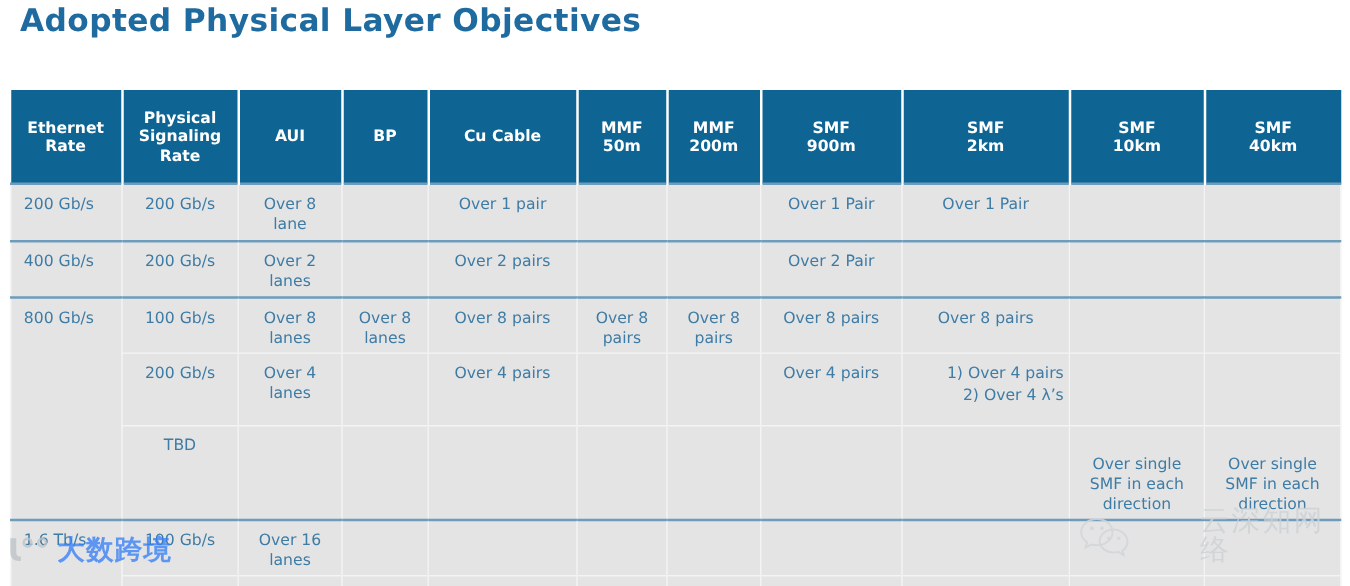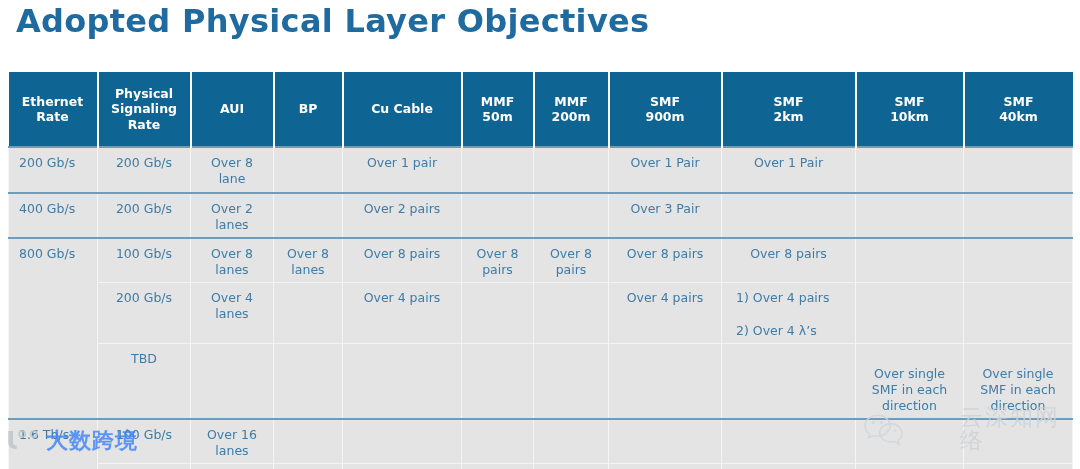--- a/index.html
+++ b/index.html
@@ -13,21 +13,21 @@
     position: relative;
     overflow: hidden;
     font-family: "DejaVu Sans", "Liberation Sans", sans-serif;
   }
 
   
   #page-title {
     position: absolute;
     left: 16px;
     top: 2px;
-    font-size: 32px;
+    font-size: 25px;
     font-weight: bold;
     color: #1F6BA0;
     letter-spacing: 0.3px;
     white-space: nowrap;
   }
 
   
   #objectives-table-wrap {
     position: absolute;
     left: 8px;
@@ -69,21 +69,21 @@
     border-left: 1px solid #F4F4F4;
     border-right: 1px solid #F4F4F4;
     border-top: 1px solid #F4F4F4;
     border-bottom: none;
   }
   table.obj td.rate-col {
     text-align: left;
     padding-left: 10px;
   }
   table.obj td.left-cell {
-    text-align: left;
+    text-align: right;
     padding-left: 14px;
   }
   
   tr.group-start > td,
   tr.group-start > th { border-top: 2px solid #6E9CBD; }
   tr.table-end-rule > td { border-bottom: 2px solid #6E9CBD; }
 
   .line2 { display: block; }
 
   
@@ -245,21 +245,21 @@
       <td>
         <span>Over 2</span>
         <span class="line2">lanes</span>
       </td>
       <td>
         <span></span>
       </td>
       <td>Over 2 pairs</td>
       <td></td>
       <td></td>
-      <td>Over 3 Pair</td>
+      <td>Over 2 Pair</td>
       <td></td>
       <td></td>
       <td></td>
     </tr>
 
     <tr class="group-start" style="height:42px">
       <td class="rate-col" rowspan="3">800 Gb/s</td>
       <td>100 Gb/s</td>
       <td>
         <span>Over 8</span>
@@ -290,21 +290,21 @@
         <span>Over 4</span>
         <span class="line2">lanes</span>
       </td>
       <td></td>
       <td>Over 4 pairs</td>
       <td></td>
       <td></td>
       <td>Over 4 pairs</td>
       <td class="left-cell">
         <span>1) Over 4 pairs</span>
-        <span class="line2" style="margin-top:17px">2) Over 4 λ’s</span>
+        <span class="line2" style="margin-top:2px">2) Over 4 λ’s</span>
       </td>
       <td></td>
       <td></td>
     </tr>
 
     <tr style="height:72px">
       <td>TBD</td>
       <td></td>
       <td></td>
       <td></td>

